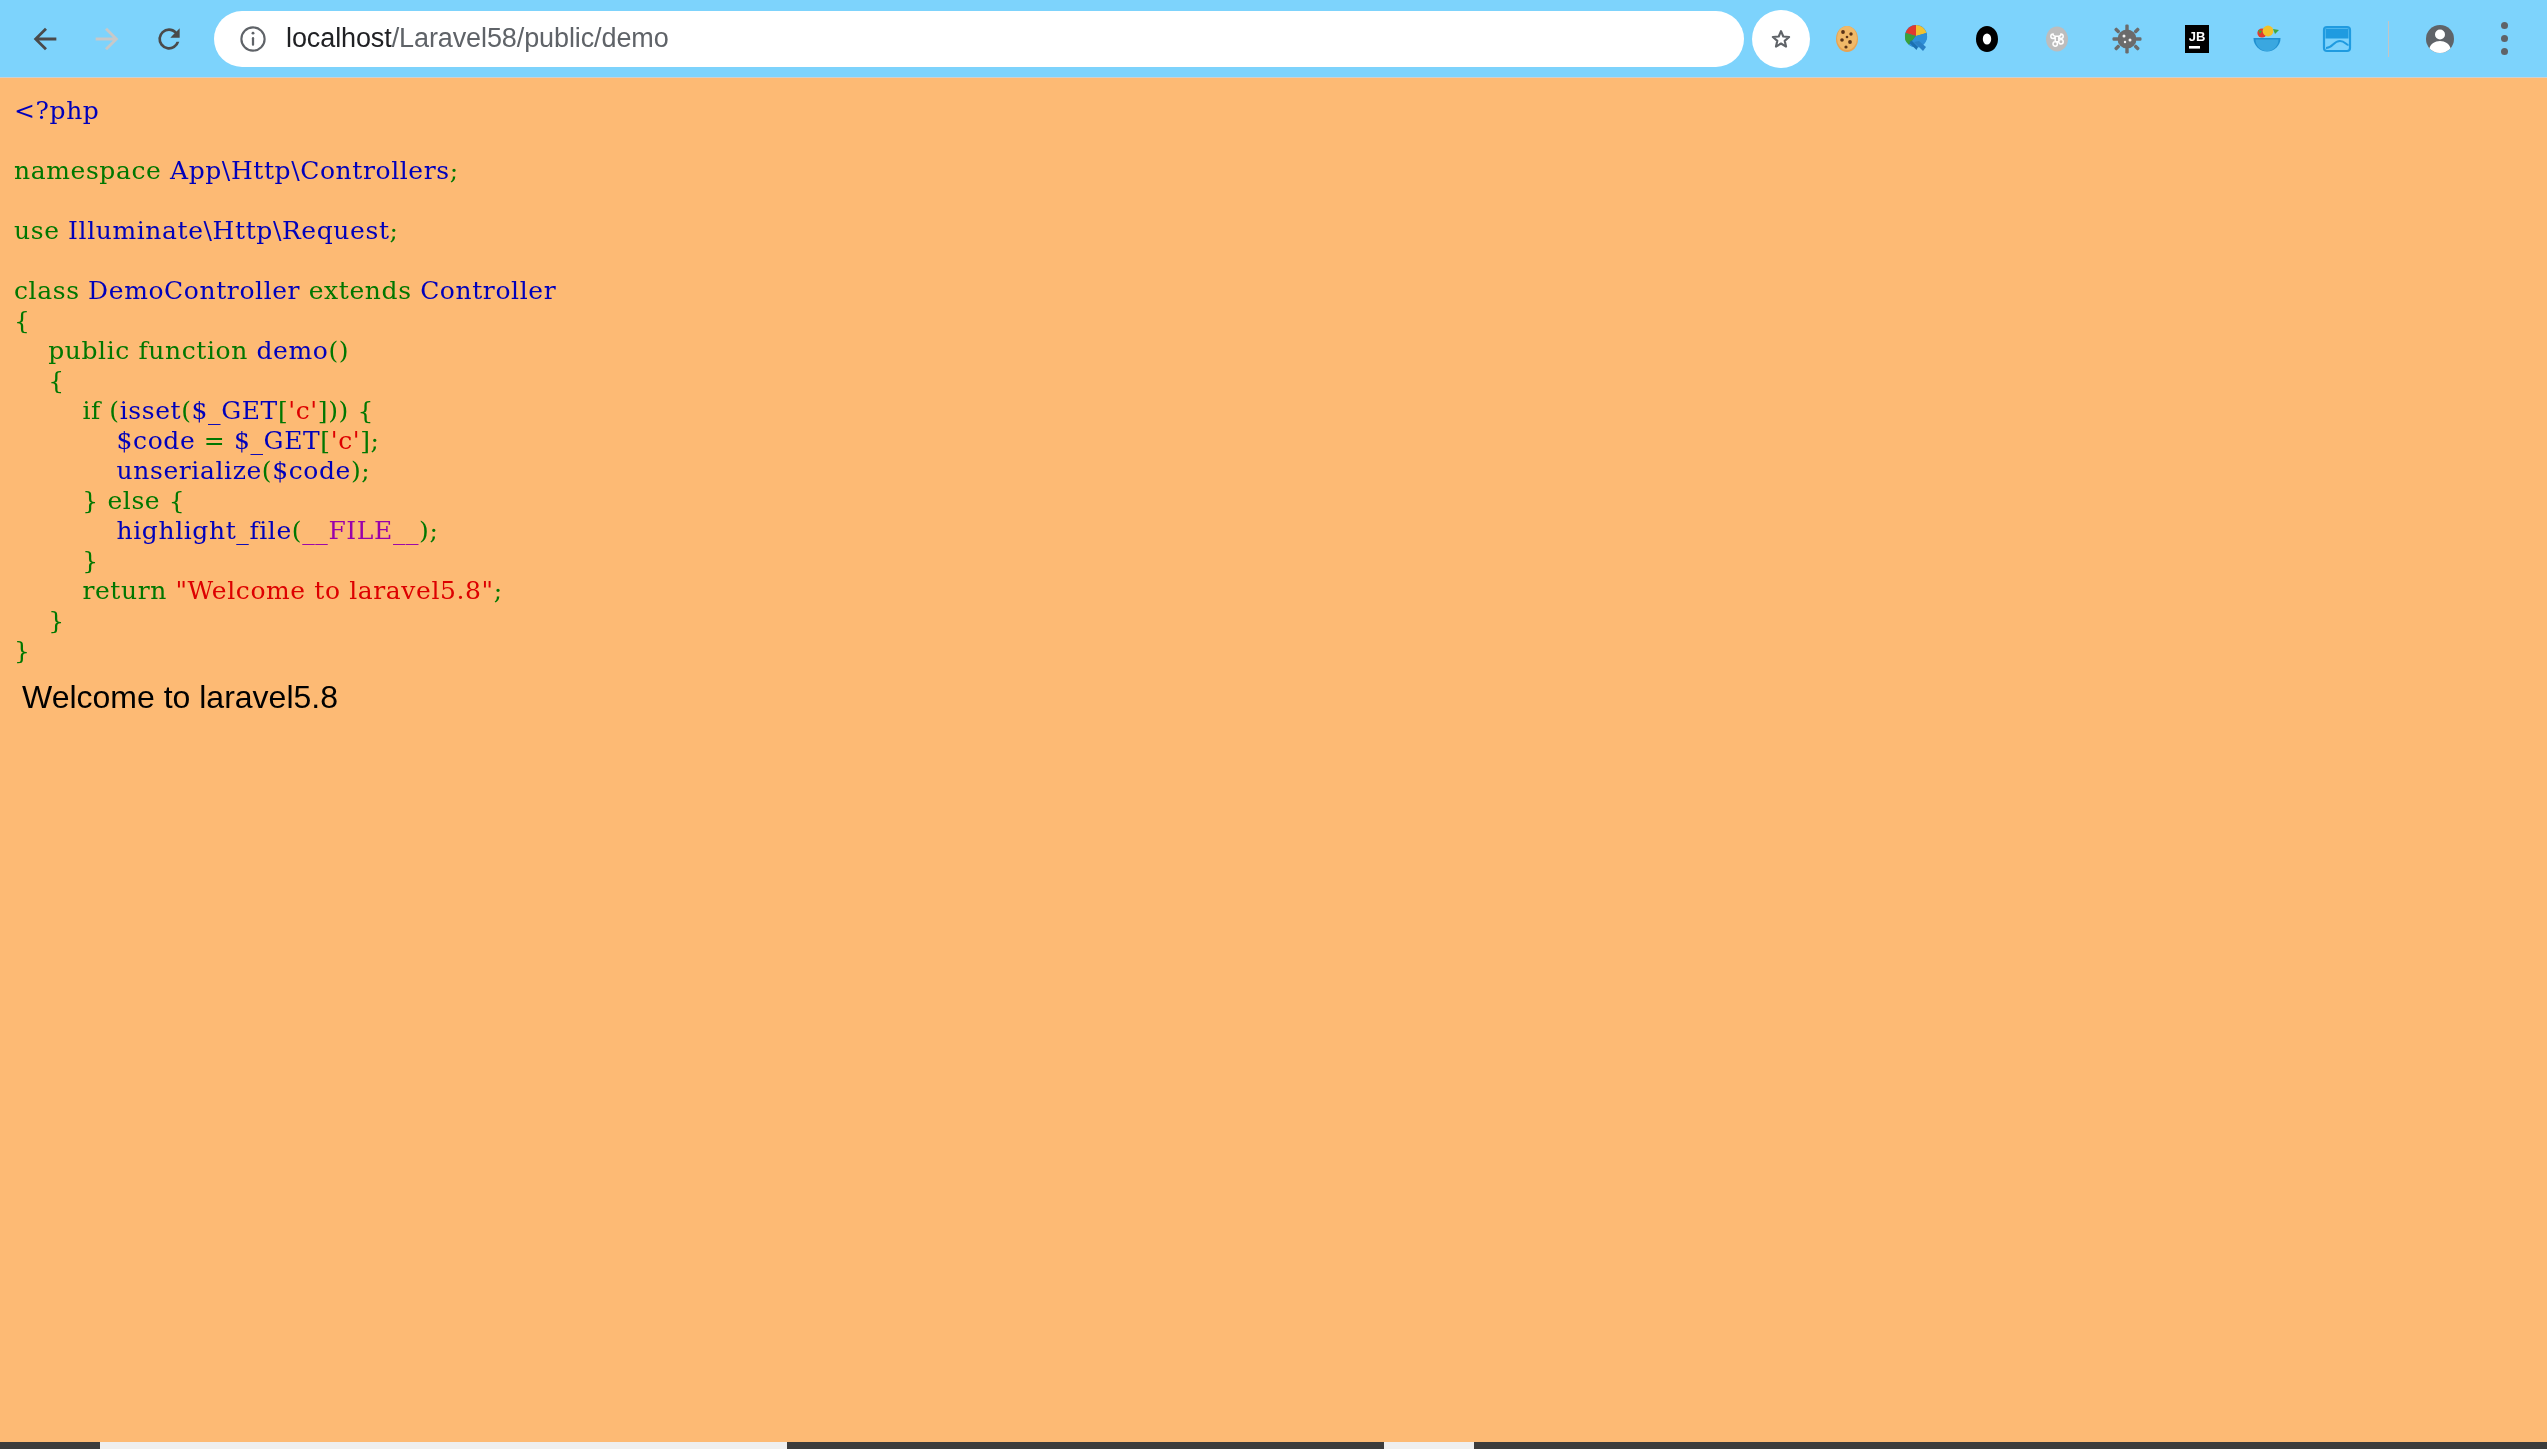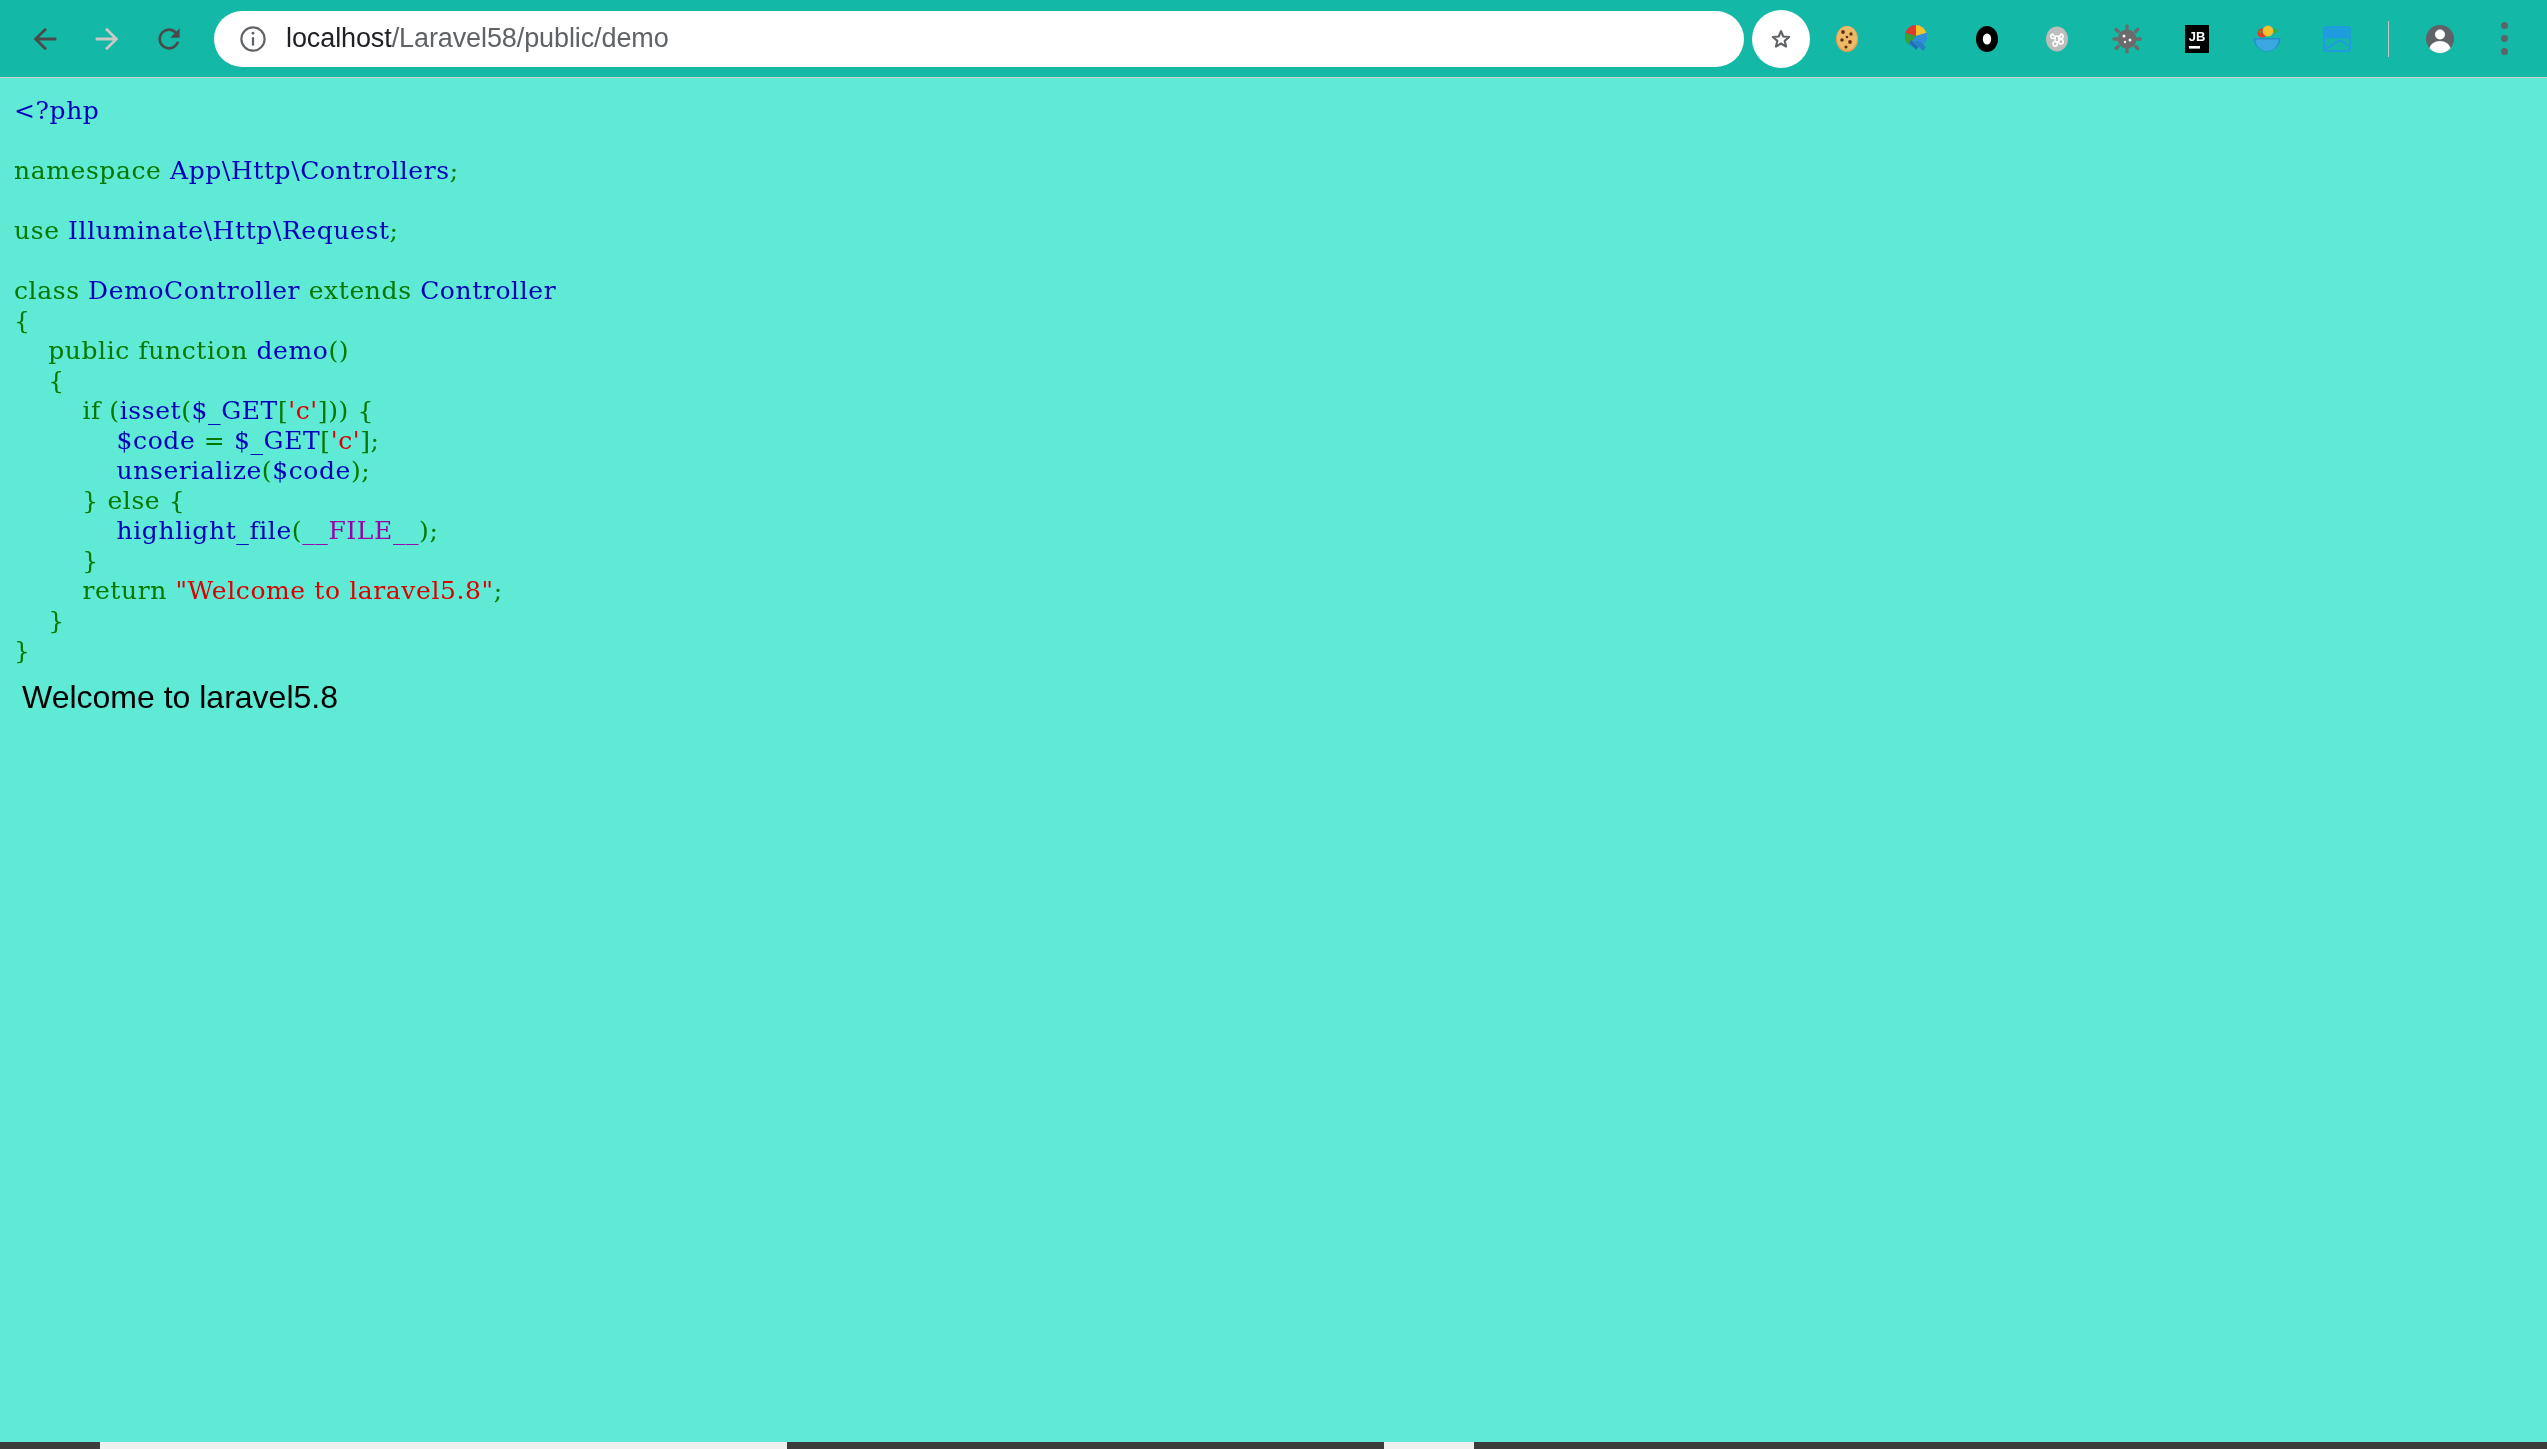--- a/index.html
+++ b/index.html
@@ -10,21 +10,21 @@
     background: #ffffff;
     overflow: hidden;
   }
   body { font-family: "Liberation Sans", sans-serif; }
 
   
   .browser-chrome {
     position: relative;
     width: 2547px;
     height: 78px;
-    background: #14b8a6;
+    background: #7dd3fc;
     border-bottom: 1px solid #cfcfcf;
     display: flex;
     align-items: center;
     padding: 0 18px 0 14px;
   }
   .nav-buttons { display: flex; align-items: center; gap: 0px; }
   .nav-btn {
     width: 62px; height: 62px;
     display: flex; align-items: center; justify-content: center;
     border-radius: 50%;
@@ -86,21 +86,21 @@
     gap: 6px;
     cursor: pointer;
   }
   .menu-dot { width: 7px; height: 7px; border-radius: 50%; background: #5f6368; }
 
   
   .page {
     position: relative;
     width: 2547px;
     height: 1372px;
-    background: #5eead4;
+    background: #fdba74;
     overflow: hidden;
     padding: 0;
   }
   .code-block {
     font-family: "DejaVu Serif", "Liberation Serif", serif;
     font-size: 25px;
     line-height: 30px;
     white-space: pre;
     margin: 0;
     padding: 18px 0 0 14px;

